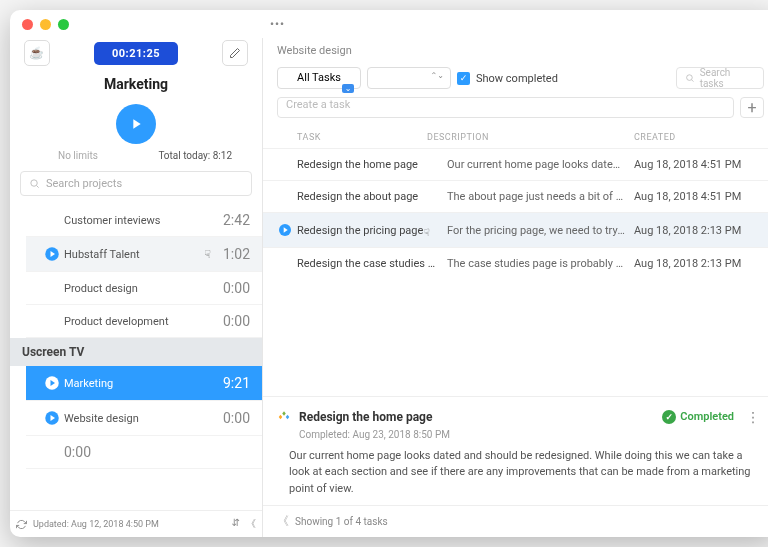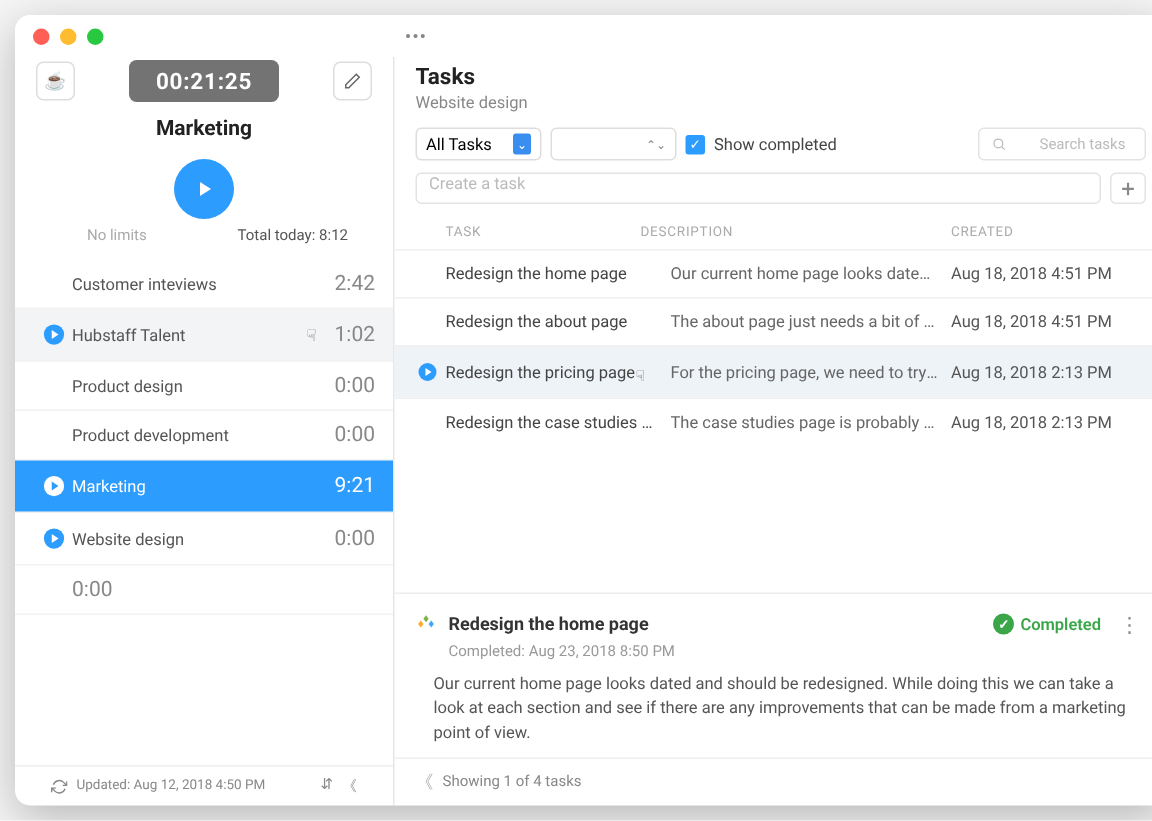--- a/index.html
+++ b/index.html
@@ -8,55 +8,55 @@
 .titlebar { height: 28px; display: flex; align-items: center; padding: 0 12px; }
 .traffic { display: flex; gap: 7px; }
 .dot { width: 11px; height: 11px; border-radius: 50%; }
 .dot.red { background: #ff5f57; }
 .dot.yellow { background: #febc2e; }
 .dot.green { background: #28c840; }
 .menu-dots { margin-left: 201px; color: #888; letter-spacing: 1px; font-weight: bold; cursor: pointer; font-size: 11px; }
 .body { flex: 1; display: flex; overflow: hidden; }
 .sidebar { width: 253px; border-right: 1px solid #e6e6e6; display: flex; flex-direction: column; }
 .timer-row { display: flex; align-items: center; justify-content: space-between; padding: 2px 14px 6px 14px; }
-.timer-badge { background: #737373; color: #fff; font-weight: 700; font-size: 15px; padding: 5px 18px; border-radius: 5px; letter-spacing: 0.5px; }
+.timer-badge { background: #1d4ed8; color: #fff; font-weight: 700; font-size: 11px; padding: 5px 18px; border-radius: 5px; letter-spacing: 0.5px; }
 .icon-btn { width: 26px; height: 26px; border: 1px solid #ddd; border-radius: 5px; display: flex; align-items: center; justify-content: center; color: #666; cursor: pointer; font-size: 12px; }
 .proj-title { text-align: center; font-weight: 700; font-size: 14px; color: #222; margin-top: 4px; }
 .proj-sub { text-align: center; font-size: 11px; color: #777; margin-top: 2px; }
 .play-big { width: 40px; height: 40px; border-radius: 50%; background: #2d9cff; margin: 12px auto 6px auto; display: flex; align-items: center; justify-content: center; cursor: pointer; }
 .play-big svg { fill: #fff; }
 .limits-row { display: flex; justify-content: space-between; padding: 0 30px 10px 48px; font-size: 10px; color: #aaa; }
 .limits-row .today { color: #555; }
 .search-proj { margin: 0 10px 8px 10px; border: 1px solid #e3e3e3; border-radius: 4px; padding: 5px 8px; display: flex; align-items: center; gap: 6px; font-size: 11px; color: #aaa; }
 .group-header { background: #e5e8eb; padding: 7px 12px; font-size: 12px; font-weight: 700; color: #444; }
-.proj-item { display: flex; align-items: center; padding: 8px 12px 8px 14px; font-size: 11px; color: #555; cursor: pointer; border-bottom: 1px solid #f2f2f2; }
+.proj-item { display: flex; align-items: center; padding: 8px 12px 8px 14px; font-size: 11px; color: #555; cursor: pointer; border-bottom: 1px solid #f2f2f2; margin-left: 16px; }
 .proj-item .spacer-ic { width: 24px; display: flex; justify-content: center; }
 .proj-item .name { flex: 1; }
 .proj-item .time { color: #888; font-size: 14px; }
 .proj-item.hover { background: #f2f4f6; }
 .proj-item.selected { background: #2d9cff; color: #fff; }
 .proj-item.selected .time { color: #fff; }
 .play-sm { width: 18px; height: 18px; border-radius: 50%; display: flex; align-items: center; justify-content: center; }
 .play-sm svg { width: 18px; height: 18px; }
-.footer { border-top: 1px solid #eee; padding: 6px 24px; display: flex; align-items: center; font-size: 9px; color: #888; gap: 6px; margin-top: auto; }
+.footer { border-top: 1px solid #eee; padding: 6px 6px; display: flex; align-items: center; font-size: 9px; color: #888; gap: 6px; margin-top: auto; }
 .footer-icons { margin-left: auto; display: flex; gap: 6px; }
 
 .main { flex: 1; display: flex; flex-direction: column; overflow: hidden; }
 .main-header { padding: 4px 14px 6px 14px; }
 .main-title { font-weight: 700; font-size: 15px; color: #222; }
 .main-sub { font-size: 11px; color: #888; margin-top: 2px; }
 .filters { display: flex; align-items: center; gap: 6px; padding: 4px 14px 8px 14px; }
-.select { border: 1px solid #ddd; border-radius: 4px; font-size: 11px; padding: 3px 6px; display: flex; align-items: center; background: #fff; height: 22px; }
+.select { border: 1px solid #ddd; border-radius: 4px; font-size: 11px; padding: 3px 6px; display: flex; align-items: center; background: #fff; height: 22px; flex-direction: column; }
 .select.all { width: 84px; }
 .select .chev { margin-left: auto; background: #3a8ef0; color: #fff; border-radius: 2px; width: 12px; height: 14px; display: flex; align-items: center; justify-content: center; font-size: 8px; }
 .select.empty { width: 84px; color: #bbb; }
 .select.empty .chev2 { margin-left: auto; color: #888; font-size: 8px; }
 .chk { width: 13px; height: 13px; background: #2d9cff; border-radius: 2px; display: flex; align-items: center; justify-content: center; color: #fff; font-size: 9px; }
 .chk-label { font-size: 11px; color: #444; }
-.search-tasks { margin-left: auto; border: 1px solid #e3e3e3; border-radius: 4px; padding: 3px 8px; display: flex; align-items: center; gap: 22px; font-size: 10px; color: #bbb; width: 112px; height: 22px; }
+.search-tasks { margin-left: auto; border: 1px solid #e3e3e3; border-radius: 4px; padding: 3px 8px; display: flex; align-items: center; gap: 5px; font-size: 10px; color: #bbb; width: 88px; height: 22px; justify-content: flex-end; }
 .create-row { display: flex; gap: 6px; padding: 0 14px 6px 14px; }
 .create-input { flex: 1; border: 1px solid #e3e3e3; border-radius: 4px; padding: 0 8px; font-size: 11px; color: #bbb; }
 .add-btn { width: 24px; border: 1px solid #e3e3e3; border-radius: 4px; display: flex; align-items: center; justify-content: center; color: #888; cursor: pointer; }
 .thead { display: flex; padding: 8px 14px 6px 14px; font-size: 9px; letter-spacing: 0.5px; color: #aaa; text-transform: uppercase; }
 .col-task { width: 150px; padding-left: 20px; }
 .col-desc { flex: 1; }
 .col-created { width: 130px; }
 .trow { display: flex; align-items: center; padding: 9px 14px; font-size: 11px; color: #444; border-top: 1px solid #f0f0f0; cursor: pointer; }
 .trow .ic { width: 20px; display: flex; }
 .trow .t-task { width: 150px; overflow: hidden; text-overflow: ellipsis; white-space: nowrap; padding-right: 8px; }
@@ -103,20 +103,27 @@
       <div class="proj-title">Marketing</div>
       <div class="play-big">
         <svg width="16" height="16" viewBox="0 0 24 24">
             <path d="M8 5v14l11-7z"></path>
           </svg>
       </div>
       <div class="limits-row">
         <span>No limits</span>
         <span class="today">Total today: 8:12</span>
       </div>
+      <div class="search-proj">
+        <svg width="11" height="11" viewBox="0 0 24 24" fill="none" stroke="#bbb" stroke-width="2">
+            <circle cx="11" cy="11" r="7"></circle>
+            <line x1="21" y1="21" x2="16.65" y2="16.65"></line>
+          </svg>
+        <span>Search projects</span>
+      </div>
 
       <div id="project-groups">
           <div class="proj-item">
             <div class="spacer-ic"></div>
             <div class="name">Customer inteviews</div>
             <div class="time">2:42</div>
           </div>
           <div class="proj-item hover">
             <div class="spacer-ic">
               <div class="play-sm">
@@ -133,20 +140,21 @@
           <div class="proj-item">
             <div class="spacer-ic"></div>
             <div class="name">Product design</div>
             <div class="time">0:00</div>
           </div>
           <div class="proj-item">
             <div class="spacer-ic"></div>
             <div class="name">Product development</div>
             <div class="time">0:00</div>
           </div>
+          <div class="group-header">Uscreen TV</div>
           <div class="proj-item selected">
             <div class="spacer-ic">
               <div class="play-sm">
                 <svg viewBox="0 0 24 24">
                   <circle cx="12" cy="12" r="9" fill="#fff"></circle>
                   <path d="M10 8l6 4-6 4z" fill="#2d9cff"></path>
                 </svg>
               </div>
             </div>
             <div class="name">Marketing</div>
@@ -178,21 +186,20 @@
         <span>Updated: Aug 12, 2018 4:50 PM</span>
         <div class="footer-icons">
           <span style="font-size:10px;">⇵</span>
           <span style="font-size:10px;">《</span>
         </div>
       </div>
     </div>
 
     <div class="main">
       <div class="main-header">
-        <div class="main-title">Tasks</div>
         <div class="main-sub">Website design</div>
       </div>
       <div class="filters">
         <div class="select all">
           <span>All Tasks</span>
           <span class="chev">⌄</span>
         </div>
         <div class="select empty">
           <span class="chev2">⌃⌄</span>
         </div>

